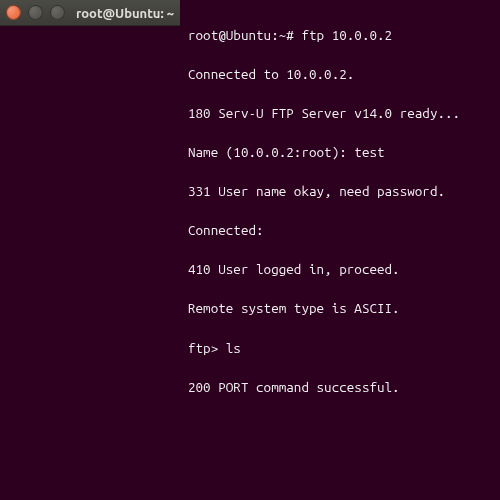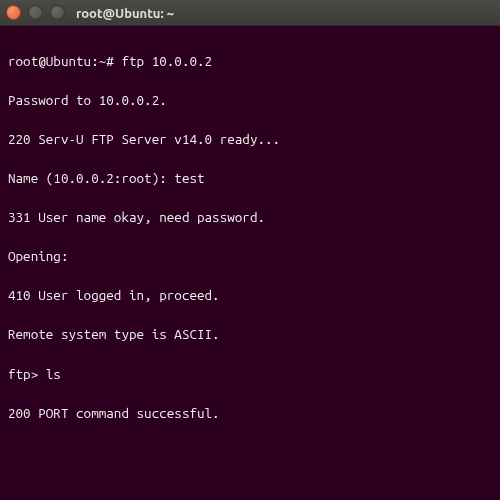--- a/index.html
+++ b/index.html
@@ -6,21 +6,21 @@
   html, body {
     width: 500px; height: 500px;
     background: #2c001e;
     font-family: "Ubuntu Mono", "DejaVu Sans Mono", "Courier New", monospace;
     font-size: 13.5px;
     overflow: hidden;
   }
   .window {
     width: 500px; height: 500px;
     background: #2c001e;
-    display: flex; flex-direction: column;
+    display: flex; flex-direction: row;
   }
   .titlebar {
     height: 26px;
     background: linear-gradient(#4b4b46, #3c3b37);
     display: flex; align-items: center;
     padding: 0 6px;
     gap: 7px;
     border-bottom: 1px solid #2a2a26;
   }
   .tb-btn {
@@ -53,25 +53,25 @@
 <div class="window">
   <div class="titlebar">
     <span class="tb-btn tb-close"></span>
     <span class="tb-btn tb-min"></span>
     <span class="tb-btn tb-max"></span>
     <span class="tb-title">root@Ubuntu: ~</span>
   </div>
 
   <div class="term">
 <div class="line"><span>root@Ubuntu:~#</span> <span>ftp 10.0.0.2</span></div>
-<div class="line">Password to 10.0.0.2.</div>
-<div class="line">220 Serv-U FTP Server v14.0 ready...</div>
+<div class="line">Connected to 10.0.0.2.</div>
+<div class="line">180 Serv-U FTP Server v14.0 ready...</div>
 <div class="line">Name (10.0.0.2:root): test</div>
 <div class="line">331 User name okay, need password.</div>
-<div class="line">Opening:</div>
+<div class="line">Connected:</div>
 <div class="line">410 User logged in, proceed.</div>
 <div class="line">Remote system type is ASCII.</div>
 <div class="line"><span>ftp&gt;</span> <span>ls</span></div>
 <div class="line">200 PORT command successful.</div>
 
 
 
 
 
 

